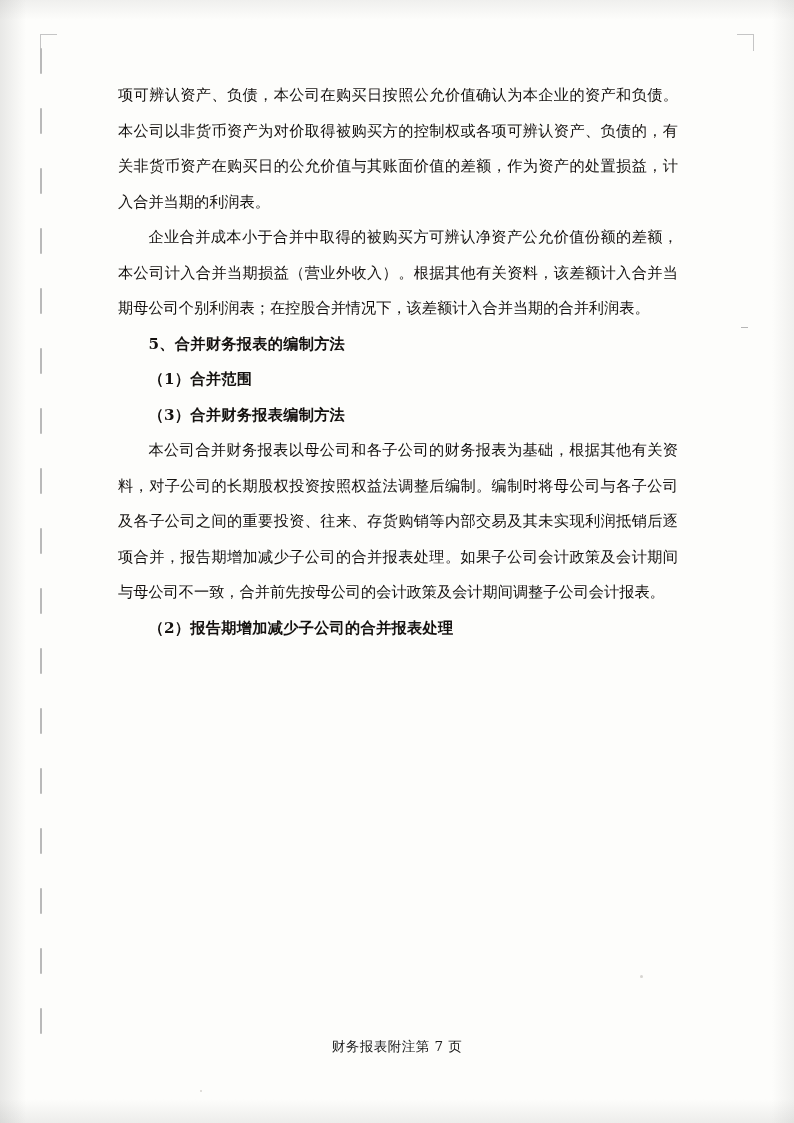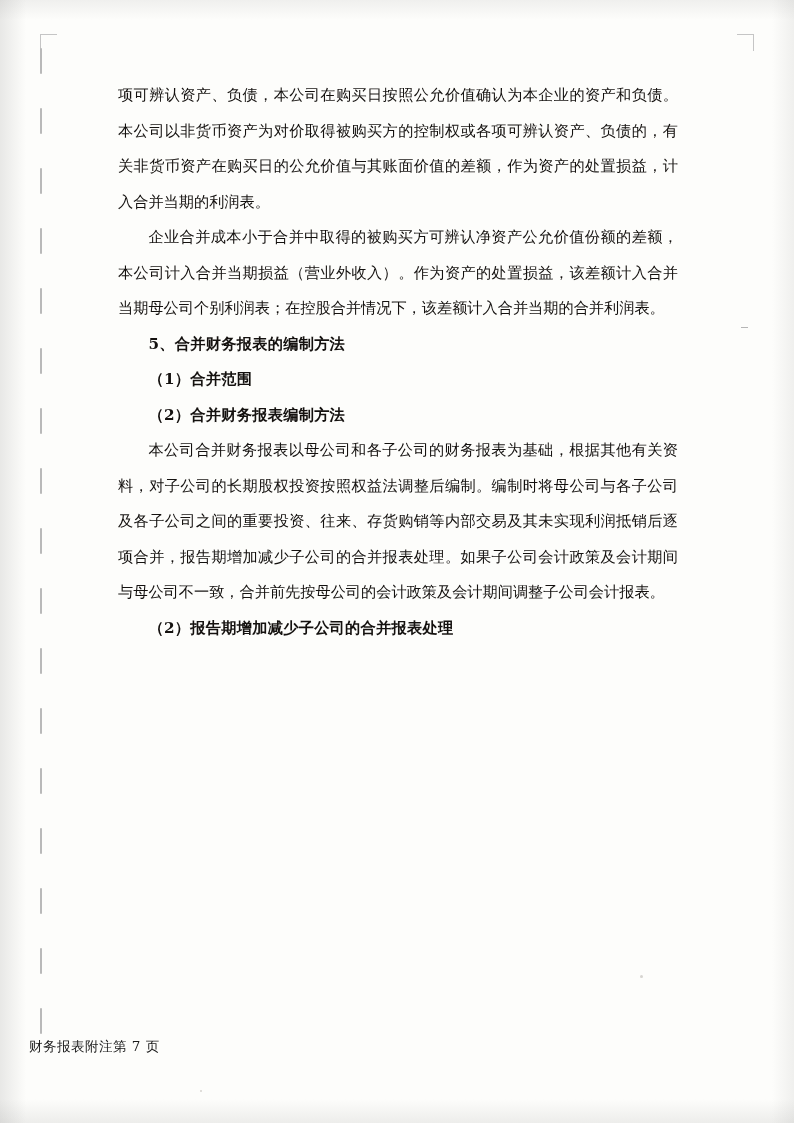--- a/index.html
+++ b/index.html
@@ -87,26 +87,25 @@
     margin: 0;
     font-weight: bold;
     text-indent: 2em;
     letter-spacing: 0.3px;
   }
   .footer {
     position: absolute;
     left: 0;
     right: 0;
     top: 1038px;
-    text-align: left;
+    text-align: center;
     font-family: "DejaVu Serif", serif;
     font-size: 13.5px;
     color: #1a1a1a;
     letter-spacing: 0.5px;
-    padding-left: 29px;
   }
   .edge-tick {
     position: absolute;
     right: 46px;
     top: 327px;
     width: 7px;
     height: 1px;
     background: #b5b5b5;
   }
   .speck {
@@ -144,22 +143,22 @@
     <span style="top:918px"></span>
     <span style="top:978px"></span>
   </div>
 
   <div class="edge-tick"></div>
   <div class="speck" style="left:640px; top:975px; width:3px; height:3px;"></div>
   <div class="speck" style="left:200px; top:1090px; width:2px; height:2px;"></div>
 
   <div class="content">
     <p class="para noindent">项可辨认资产、负债，本公司在购买日按照公允价值确认为本企业的资产和负债。本公司以非货币资产为对价取得被购买方的控制权或各项可辨认资产、负债的，有关非货币资产在购买日的公允价值与其账面价值的差额，作为资产的处置损益，计入合并当期的利润表。</p>
-    <p class="para">企业合并成本小于合并中取得的被购买方可辨认净资产公允价值份额的差额，本公司计入合并当期损益（营业外收入）。作为资产的处置损益，该差额计入合并当期母公司个别利润表；在控股合并情况下，该差额计入合并当期的合并利润表。</p>
+    <p class="para">企业合并成本小于合并中取得的被购买方可辨认净资产公允价值份额的差额，本公司计入合并当期损益（营业外收入）。根据其他有关资料，该差额计入合并当期母公司个别利润表；在控股合并情况下，该差额计入合并当期的合并利润表。</p>
     <p class="heading">5、合并财务报表的编制方法</p>
     <p class="subheading">（1）合并范围</p>
-    <p class="subheading">（2）合并财务报表编制方法</p>
+    <p class="subheading">（3）合并财务报表编制方法</p>
     <p class="para">本公司合并财务报表以母公司和各子公司的财务报表为基础，根据其他有关资料，对子公司的长期股权投资按照权益法调整后编制。编制时将母公司与各子公司及各子公司之间的重要投资、往来、存货购销等内部交易及其未实现利润抵销后逐项合并，报告期增加减少子公司的合并报表处理。如果子公司会计政策及会计期间与母公司不一致，合并前先按母公司的会计政策及会计期间调整子公司会计报表。</p>
     <p class="subheading">（2）报告期增加减少子公司的合并报表处理</p>
   </div>
 
   <div class="footer">财务报表附注第 7 页</div>
 </div>
 
 </body></html>

